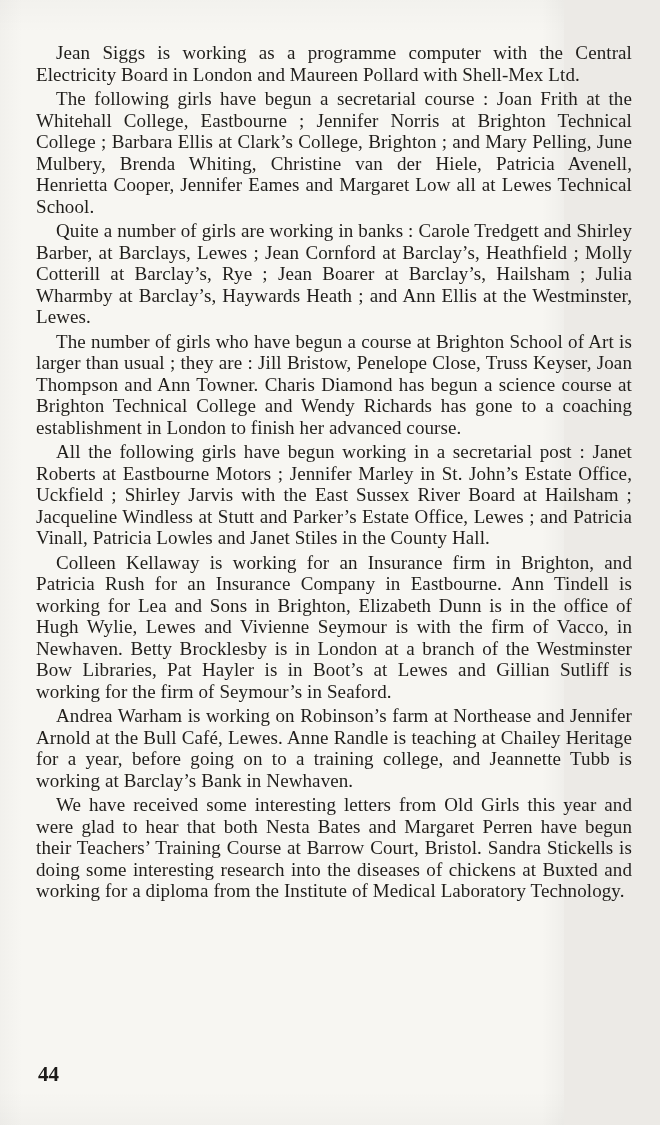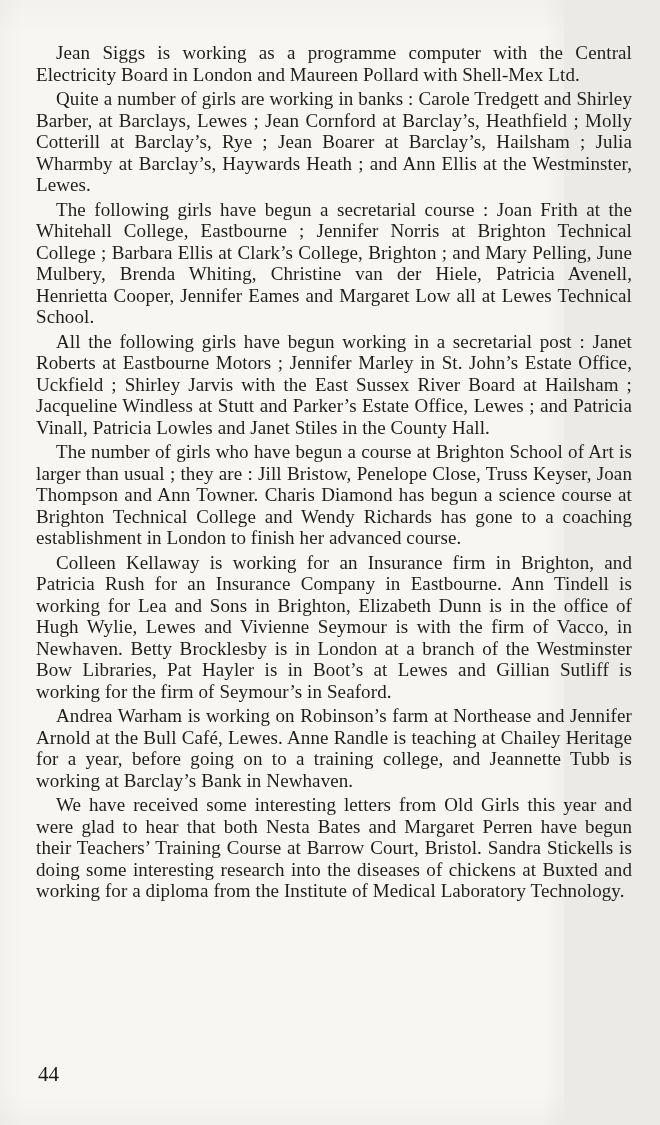--- a/index.html
+++ b/index.html
@@ -36,32 +36,32 @@
   .text-block p {
     margin: 0 0 3px 0;
     text-indent: 20px;
     text-rendering: optimizeLegibility;
   }
   .page-number {
     position: absolute;
     left: 38px;
     top: 1062px;
     font-size: 21px;
-    font-weight: normal;
+    font-weight: bold;
     color: #1c1a18;
   }
 </style>
 </head>
 <body>
 
 <div class="scan-page">
   <div class="text-block">
     <p>Jean Siggs is working as a programme computer with the Central Electricity Board in London and Maureen Pollard with Shell-Mex Ltd.</p>
+    <p>The following girls have begun a secretarial course&nbsp;: Joan Frith at the Whitehall College, Eastbourne&nbsp;; Jennifer Norris at Brighton Technical College&nbsp;; Barbara Ellis at Clark’s College, Brighton&nbsp;; and Mary Pelling, June Mulbery, Brenda Whiting, Christine van der Hiele, Patricia Avenell, Henrietta Cooper, Jennifer Eames and Margaret Low all at Lewes Technical School.</p>
     <p>Quite a number of girls are working in banks&nbsp;: Carole Tredgett and Shirley Barber, at Barclays, Lewes&nbsp;; Jean Cornford at Barclay’s, Heathfield&nbsp;; Molly Cotterill at Barclay’s, Rye&nbsp;; Jean Boarer at Barclay’s, Hailsham&nbsp;; Julia Wharmby at Barclay’s, Haywards Heath&nbsp;; and Ann Ellis at the Westminster, Lewes.</p>
-    <p>The following girls have begun a secretarial course&nbsp;: Joan Frith at the Whitehall College, Eastbourne&nbsp;; Jennifer Norris at Brighton Technical College&nbsp;; Barbara Ellis at Clark’s College, Brighton&nbsp;; and Mary Pelling, June Mulbery, Brenda Whiting, Christine van der Hiele, Patricia Avenell, Henrietta Cooper, Jennifer Eames and Margaret Low all at Lewes Technical School.</p>
+    <p>The number of girls who have begun a course at Brighton School of Art is larger than usual&nbsp;; they are&nbsp;: Jill Bristow, Penelope Close, Truss Keyser, Joan Thompson and Ann Towner.  Charis Diamond has begun a science course at Brighton Technical College and Wendy Richards has gone to a coaching establishment in London to finish her advanced course.</p>
     <p>All the following girls have begun working in a secretarial post&nbsp;: Janet Roberts at Eastbourne Motors&nbsp;; Jennifer Marley in St. John’s Estate Office, Uckfield&nbsp;; Shirley Jarvis with the East Sussex River Board at Hailsham&nbsp;; Jacqueline Windless at Stutt and Parker’s Estate Office, Lewes&nbsp;; and Patricia Vinall, Patricia Lowles and Janet Stiles in the County Hall.</p>
-    <p>The number of girls who have begun a course at Brighton School of Art is larger than usual&nbsp;; they are&nbsp;: Jill Bristow, Penelope Close, Truss Keyser, Joan Thompson and Ann Towner.  Charis Diamond has begun a science course at Brighton Technical College and Wendy Richards has gone to a coaching establishment in London to finish her advanced course.</p>
     <p>Colleen Kellaway is working for an Insurance firm in Brighton, and Patricia Rush for an Insurance Company in Eastbourne.  Ann Tindell is working for Lea and Sons in Brighton, Elizabeth Dunn is in the office of Hugh Wylie, Lewes and Vivienne Seymour is with the firm of Vacco, in Newhaven.  Betty Brocklesby is in London at a branch of the Westminster Bow Libraries, Pat Hayler is in Boot’s at Lewes and Gillian Sutliff is working for the firm of Seymour’s in Seaford.</p>
     <p>Andrea Warham is working on Robinson’s farm at Northease and Jennifer Arnold at the Bull Café, Lewes.  Anne Randle is teaching at Chailey Heritage for a year, before going on to a training college, and Jeannette Tubb is working at Barclay’s Bank in Newhaven.</p>
     <p>We have received some interesting letters from Old Girls this year and were glad to hear that both Nesta Bates and Margaret Perren have begun their Teachers’ Training Course at Barrow Court, Bristol. Sandra Stickells is doing some interesting research into the diseases of chickens at Buxted and working for a diploma from the Institute of Medical Laboratory Technology.</p>
   </div>
   <div class="page-number">44</div>
 </div>
 
 </body></html>

